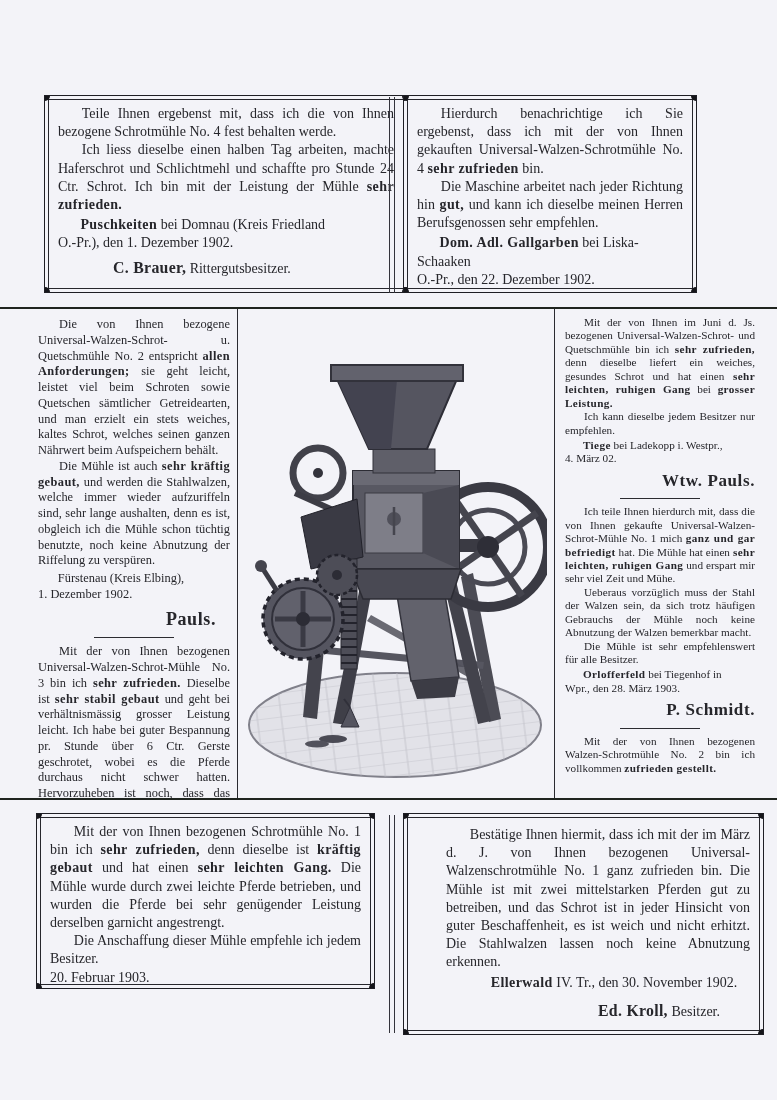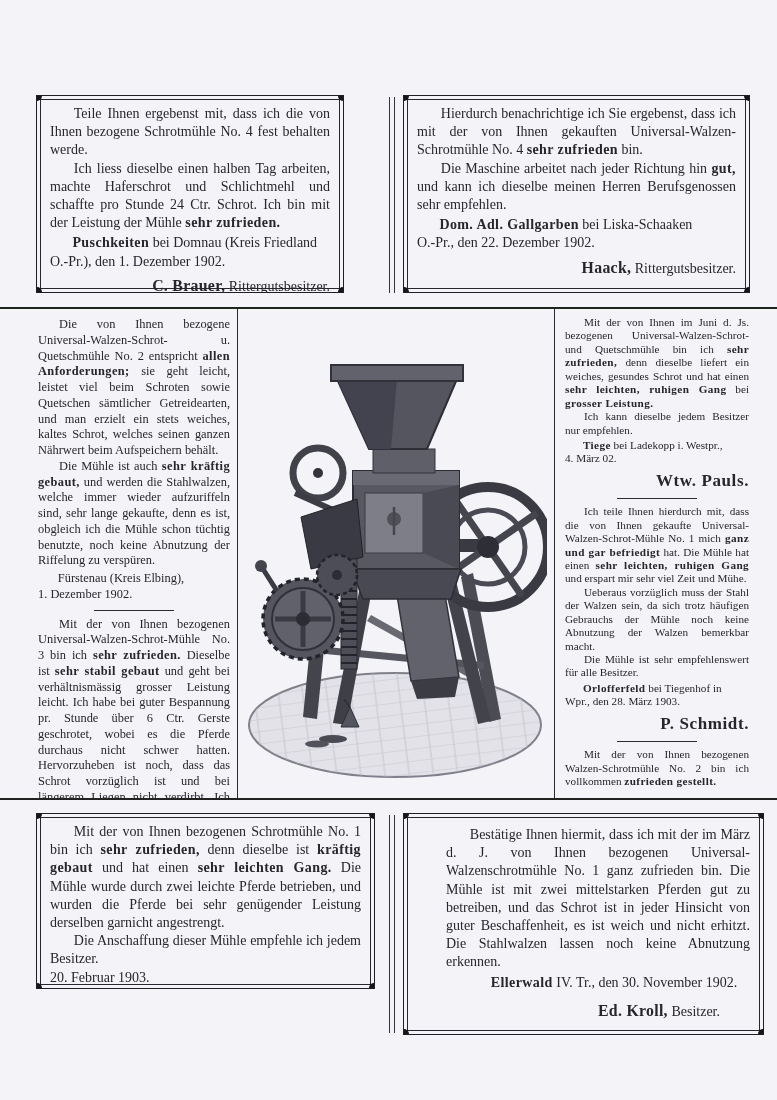--- a/index.html
+++ b/index.html
@@ -20,48 +20,48 @@
   .dot.tl{left:-5px; top:-5px;} .dot.tr{right:-5px; top:-5px;}
   .dot.bl{left:-5px; bottom:-5px;} .dot.br{right:-5px; bottom:-5px;}
   
   p.body{margin:0; text-align:justify; text-indent:1.7em;}
   .b{font-weight:700; letter-spacing:.4px;}
   .place{margin-top:2px; text-indent:1.6em;}
   .place2{text-align:left; margin:0;}
   .sig{margin-top:5px; text-align:right;}
   .sig-name{font-weight:700; font-size:1.13em; letter-spacing:.3px;}
   .sig-big{font-weight:700; letter-spacing:.6px;}
-  .sig-center{text-align:right; padding-left:55px;}
+  .sig-center{text-align:left; padding-left:55px;}
   .sig-pad{padding-right:14px;}
   
   .middle{
     position:absolute; left:0; top:307px; width:777px; height:493px;
     box-sizing:border-box; border-top:2px solid #1f241f; border-bottom:2px solid #1f241f;
     display:flex;
   }
   .col{box-sizing:border-box; overflow:hidden;}
   .col-left{width:237px; padding:8px 7px 1px 38px; font-size:12.4px; line-height:1.27;}
   .center-area{
     width:318px; box-sizing:border-box;
     border-left:1.4px solid #2a2a30; border-right:1.4px solid #2a2a30;
     display:flex; align-items:center; justify-content:center;
   }
-  .col-right{flex:1; padding:7px 28px 0 10px; font-size:11.2px; line-height:1.2;}
+  .col-right{flex:1; padding:7px 22px 0 10px; font-size:11.2px; line-height:1.2;}
   .col-left .sig-big{font-size:18px;}
   .col-right .sig-big{font-size:15.5px;}
   .col-right .sig-xl{font-size:17px;margin-top:41px;}
   .shortrule{width:80px; border:0; border-top:1.2px solid #2b2b31; margin:7px auto 6px auto;}
   
   .vdivider{
     position:absolute; width:4px;
     border-left:1.3px solid #33333b; border-right:1.3px solid #33333b;
   }
   
-  #box-tl{left:36px;  top:95px;  width:308px; height:198px;}
-  #box-tr{left:403px; top:95px;  width:347px; height:198px;}
+  #box-tl{left:44px;  top:95px;  width:364px; height:198px;}
+  #box-tr{left:403px; top:95px;  width:294px; height:198px;}
   #box-bl{left:36px;  top:813px; width:339px; height:176px;}
   #box-br{left:403px; top:813px; width:361px; height:222px;padding-left:42px;}
   #box-br p.body{margin-top:3px;}
   #box-br .place{text-indent:3.2em;}
   #box-br .sig{margin-top:9px;}
   #box-bl .place{margin-top:8px;}
 </style>
 </head>
 <body>
 
@@ -97,23 +97,24 @@
       <span class="sig-name">Haack,</span>
       <span>Rittergutsbesitzer.</span>
     </div>
   </div>
 
   <div class="middle">
 
     <div class="col col-left">
       <article>
         <p class="body"><span>Die von Ihnen bezogene Universal-Walzen-Schrot- u. Quetschmühle No. 2 entspricht </span><span class="b">allen Anforderungen;</span><span> sie geht leicht, leistet viel beim Schroten sowie Quetschen sämtlicher Getreidearten, und man erzielt ein stets weiches, kaltes Schrot, welches seinen ganzen Nährwert beim Aufspeichern behält.</span></p>
-        <p class="body"><span>Die Mühle ist auch </span><span class="b">sehr kräftig gebaut,</span><span> und werden die Stahlwalzen, welche immer wieder aufzuriffeln sind, sehr lange gekaufte, denn es ist, obgleich ich die Mühle schon tüchtig benutzte, noch keine Abnutzung der Riffelung zu verspüren.</span></p>
+        <p class="body"><span>Die Mühle ist auch </span><span class="b">sehr kräftig gebaut,</span><span> und werden die Stahlwalzen, welche immer wieder aufzuriffeln sind, sehr lange aushalten, denn es ist, obgleich ich die Mühle schon tüchtig benutzte, noch keine Abnutzung der Riffelung zu verspüren.</span></p>
         <div class="place"><span>Fürstenau (Kreis Elbing),</span></div>
         <div class="place2">1. Dezember 1902.</div>
+        <div class="sig sig-pad"><span class="sig-big">Pauls.</span></div>
       </article>
       <hr class="shortrule">
       <article>
         <p class="body"><span>Mit der von Ihnen bezogenen Universal-Walzen-Schrot-Mühle No. 3 bin ich </span><span class="b">sehr zufrieden.</span><span> Dieselbe ist </span><span class="b">sehr stabil gebaut</span><span> und geht bei verhältnismässig grosser Leistung leicht. Ich habe bei guter Bespannung pr. Stunde über 6 Ctr. Gerste geschrotet, wobei es die Pferde durchaus nicht schwer hatten. Hervorzuheben ist noch, dass das Schrot vorzüglich ist und bei längerem Liegen nicht verdirbt. Ich kann die Maschine nur jedem Landwirt empfehlen.</span></p>
 
       </article>
     </div>
 
     <div class="center-area">
 

